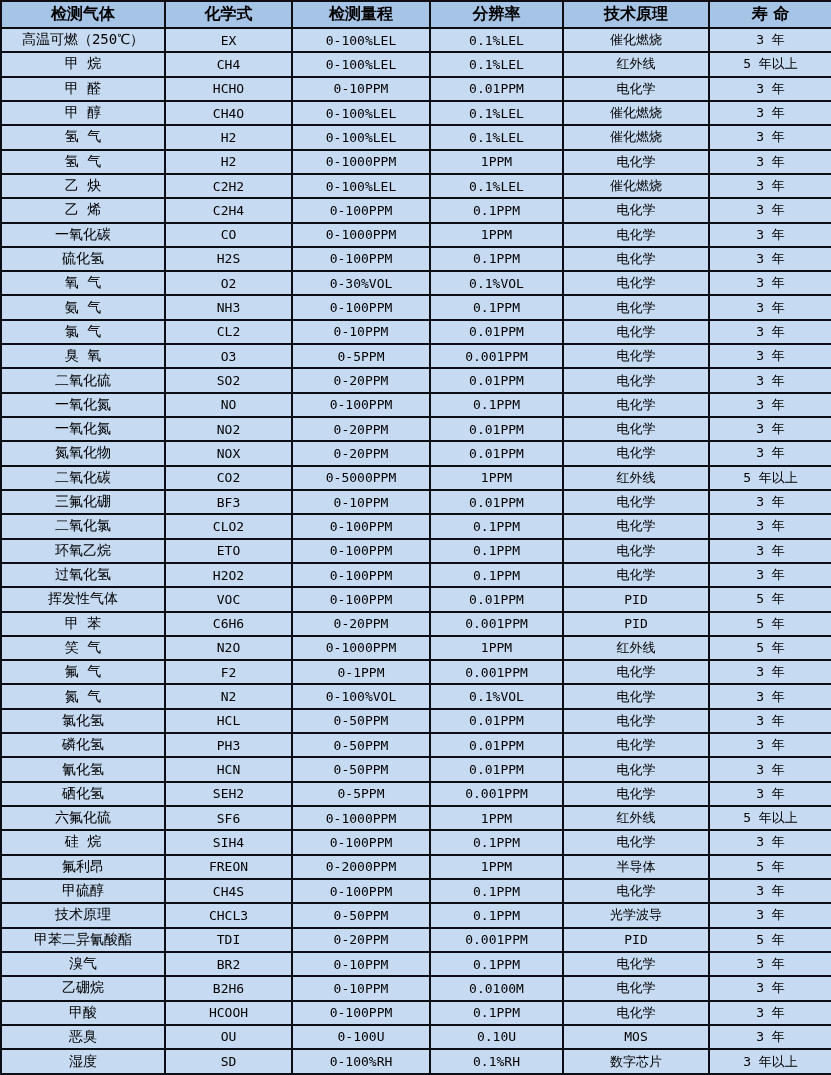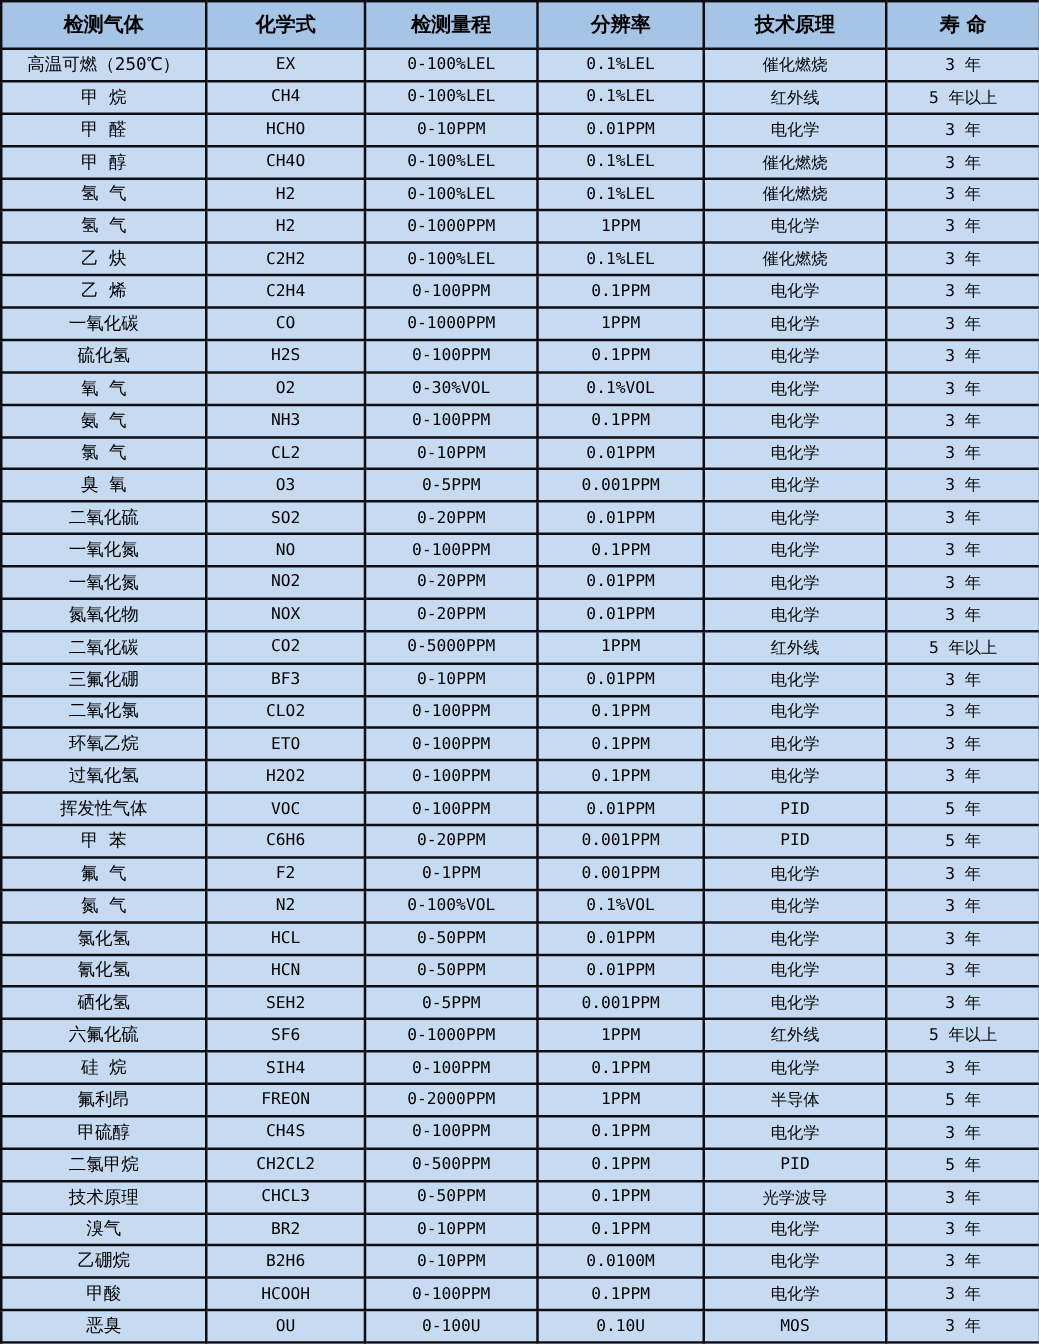--- a/index.html
+++ b/index.html
@@ -21,21 +21,21 @@
   th, td {
     border: 2px solid #0d0d14;
     text-align: center;
     vertical-align: middle;
     padding: 0;
     overflow: hidden;
     white-space: nowrap;
     color: #000000;
   }
   thead tr {
-    height: 38px;
+    height: 27px;
   }
   th {
     background: #a6c4e6;
     font-family: "DejaVu Sans", "Liberation Sans", sans-serif;
     font-weight: bold;
     font-size: 16px;
   }
   td {
     background: #c6daf2;
     font-family: "DejaVu Sans Mono", "Liberation Mono", monospace;
@@ -262,20 +262,28 @@
       </tr>
       <tr>
         <td class="col-gas">甲 苯</td>
         <td class="col-formula">C6H6</td>
         <td class="col-range">0-20PPM</td>
         <td class="col-resolution">0.001PPM</td>
         <td class="col-principle">PID</td>
         <td class="col-lifespan">5 年</td>
       </tr>
       <tr>
+        <td class="col-gas">笑 气</td>
+        <td class="col-formula">N2O</td>
+        <td class="col-range">0-1000PPM</td>
+        <td class="col-resolution">1PPM</td>
+        <td class="col-principle">红外线</td>
+        <td class="col-lifespan">5 年</td>
+      </tr>
+      <tr>
         <td class="col-gas">氟 气</td>
         <td class="col-formula">F2</td>
         <td class="col-range">0-1PPM</td>
         <td class="col-resolution">0.001PPM</td>
         <td class="col-principle">电化学</td>
         <td class="col-lifespan">3 年</td>
       </tr>
       <tr>
         <td class="col-gas">氮 气</td>
         <td class="col-formula">N2</td>
@@ -286,20 +294,28 @@
       </tr>
       <tr>
         <td class="col-gas">氯化氢</td>
         <td class="col-formula">HCL</td>
         <td class="col-range">0-50PPM</td>
         <td class="col-resolution">0.01PPM</td>
         <td class="col-principle">电化学</td>
         <td class="col-lifespan">3 年</td>
       </tr>
       <tr>
+        <td class="col-gas">磷化氢</td>
+        <td class="col-formula">PH3</td>
+        <td class="col-range">0-50PPM</td>
+        <td class="col-resolution">0.01PPM</td>
+        <td class="col-principle">电化学</td>
+        <td class="col-lifespan">3 年</td>
+      </tr>
+      <tr>
         <td class="col-gas">氰化氢</td>
         <td class="col-formula">HCN</td>
         <td class="col-range">0-50PPM</td>
         <td class="col-resolution">0.01PPM</td>
         <td class="col-principle">电化学</td>
         <td class="col-lifespan">3 年</td>
       </tr>
       <tr>
         <td class="col-gas">硒化氢</td>
         <td class="col-formula">SEH2</td>
@@ -334,34 +350,34 @@
       </tr>
       <tr>
         <td class="col-gas">甲硫醇</td>
         <td class="col-formula">CH4S</td>
         <td class="col-range">0-100PPM</td>
         <td class="col-resolution">0.1PPM</td>
         <td class="col-principle">电化学</td>
         <td class="col-lifespan">3 年</td>
       </tr>
       <tr>
-        <td class="col-gas">二氯甲烷</td>
-        <td class="col-formula">CH2CL2</td>
-        <td class="col-range">0-500PPM</td>
-        <td class="col-resolution">0.1PPM</td>
-        <td class="col-principle">PID</td>
-        <td class="col-lifespan">5 年</td>
-      </tr>
-      <tr>
         <td class="col-gas">技术原理</td>
         <td class="col-formula">CHCL3</td>
         <td class="col-range">0-50PPM</td>
         <td class="col-resolution">0.1PPM</td>
         <td class="col-principle">光学波导</td>
         <td class="col-lifespan">3 年</td>
+      </tr>
+      <tr>
+        <td class="col-gas">甲苯二异氰酸酯</td>
+        <td class="col-formula">TDI</td>
+        <td class="col-range">0-20PPM</td>
+        <td class="col-resolution">0.001PPM</td>
+        <td class="col-principle">PID</td>
+        <td class="col-lifespan">5 年</td>
       </tr>
       <tr>
         <td class="col-gas">溴气</td>
         <td class="col-formula">BR2</td>
         <td class="col-range">0-10PPM</td>
         <td class="col-resolution">0.1PPM</td>
         <td class="col-principle">电化学</td>
         <td class="col-lifespan">3 年</td>
       </tr>
       <tr>
@@ -381,14 +397,22 @@
         <td class="col-lifespan">3 年</td>
       </tr>
       <tr>
         <td class="col-gas">恶臭</td>
         <td class="col-formula">OU</td>
         <td class="col-range">0-100U</td>
         <td class="col-resolution">0.10U</td>
         <td class="col-principle">MOS</td>
         <td class="col-lifespan">3 年</td>
       </tr>
+      <tr>
+        <td class="col-gas">湿度</td>
+        <td class="col-formula">SD</td>
+        <td class="col-range">0-100%RH</td>
+        <td class="col-resolution">0.1%RH</td>
+        <td class="col-principle">数字芯片</td>
+        <td class="col-lifespan">3 年以上</td>
+      </tr>
     </tbody>
 </table>
 
 </body></html>

